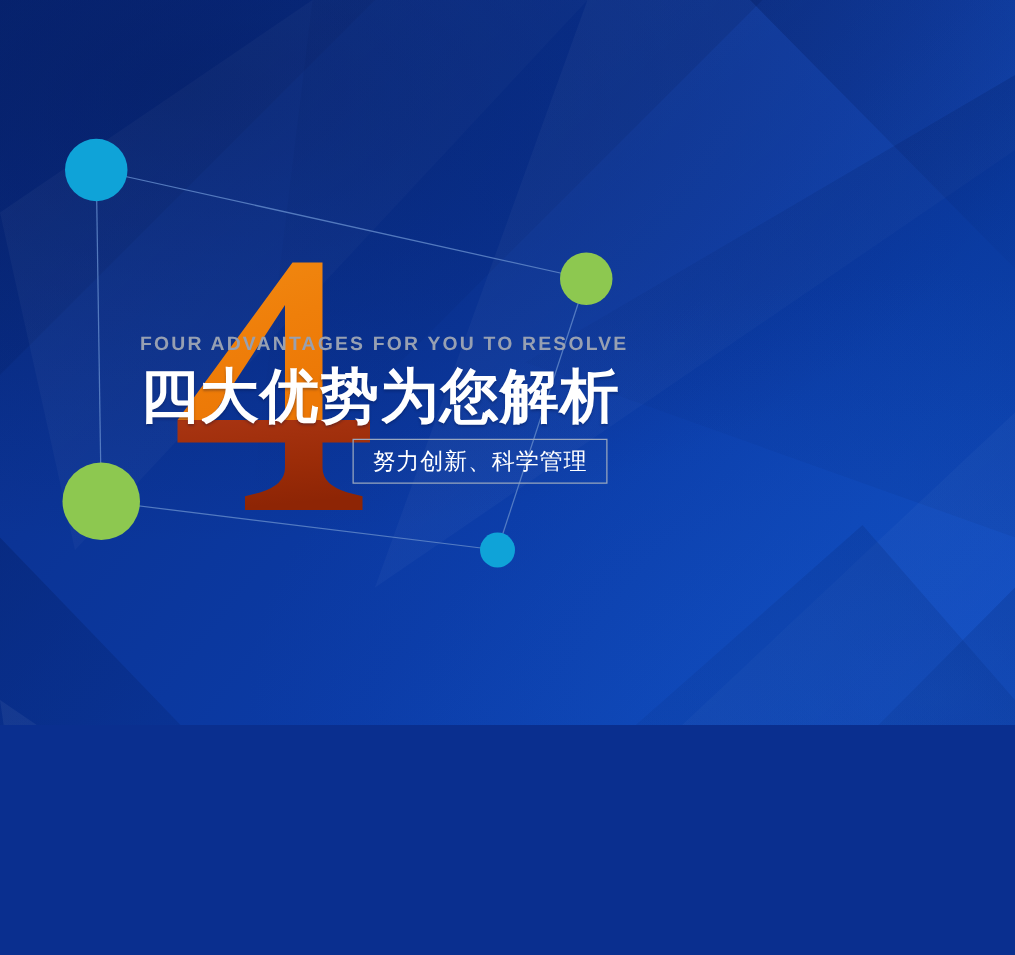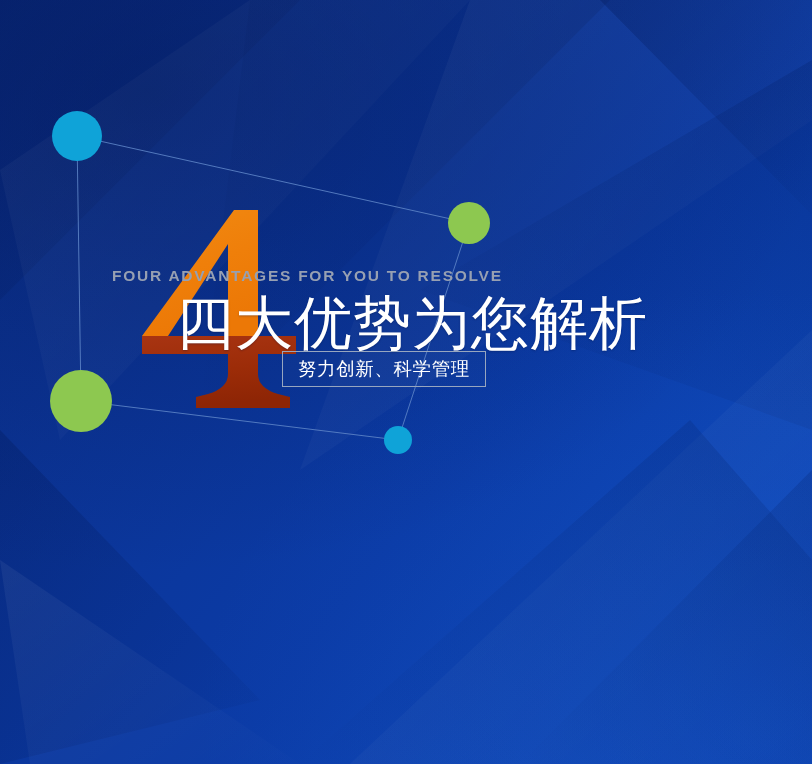--- a/index.html
+++ b/index.html
@@ -8,21 +8,21 @@
     padding: 0;
     background: #0a2f8f;
   }
   body {
     font-family: "Liberation Sans", "DejaVu Sans", sans-serif;
   }
 
   #banner {
     position: relative;
     width: 812px;
-    height: 764px;
+    height: 580px;
     overflow: hidden;
     background: #14532d;
   }
 
   
   .bg-base {
     position: absolute;
     inset: 0;
     background: linear-gradient(128deg, #0a2d86 0%, #0b3496 28%, #0b3ba6 58%, #0d45b4 80%, #0f49bd 100%);
   }
@@ -67,27 +67,26 @@
     font-size: 15.5px;
     font-weight: bold;
     letter-spacing: 1.75px;
     line-height: 1;
     white-space: nowrap;
   }
 
   .headline {
     margin: 8px 0 0 0;
     color: #ffffff;
-    font-size: 58px;
-    font-weight: normal;
+    font-size: 47px;
+    font-weight: bold;
     line-height: 1.06;
     letter-spacing: 1px;
     white-space: nowrap;
     text-shadow: 0 1px 2px rgba(2,16,60,0.30);
-    text-align: center;
   }
 
   .tagline-row {
     position: absolute;
     left: 282px;
     top: 351px;
     height: 36px;
     display: flex;
     align-items: center;
   }

